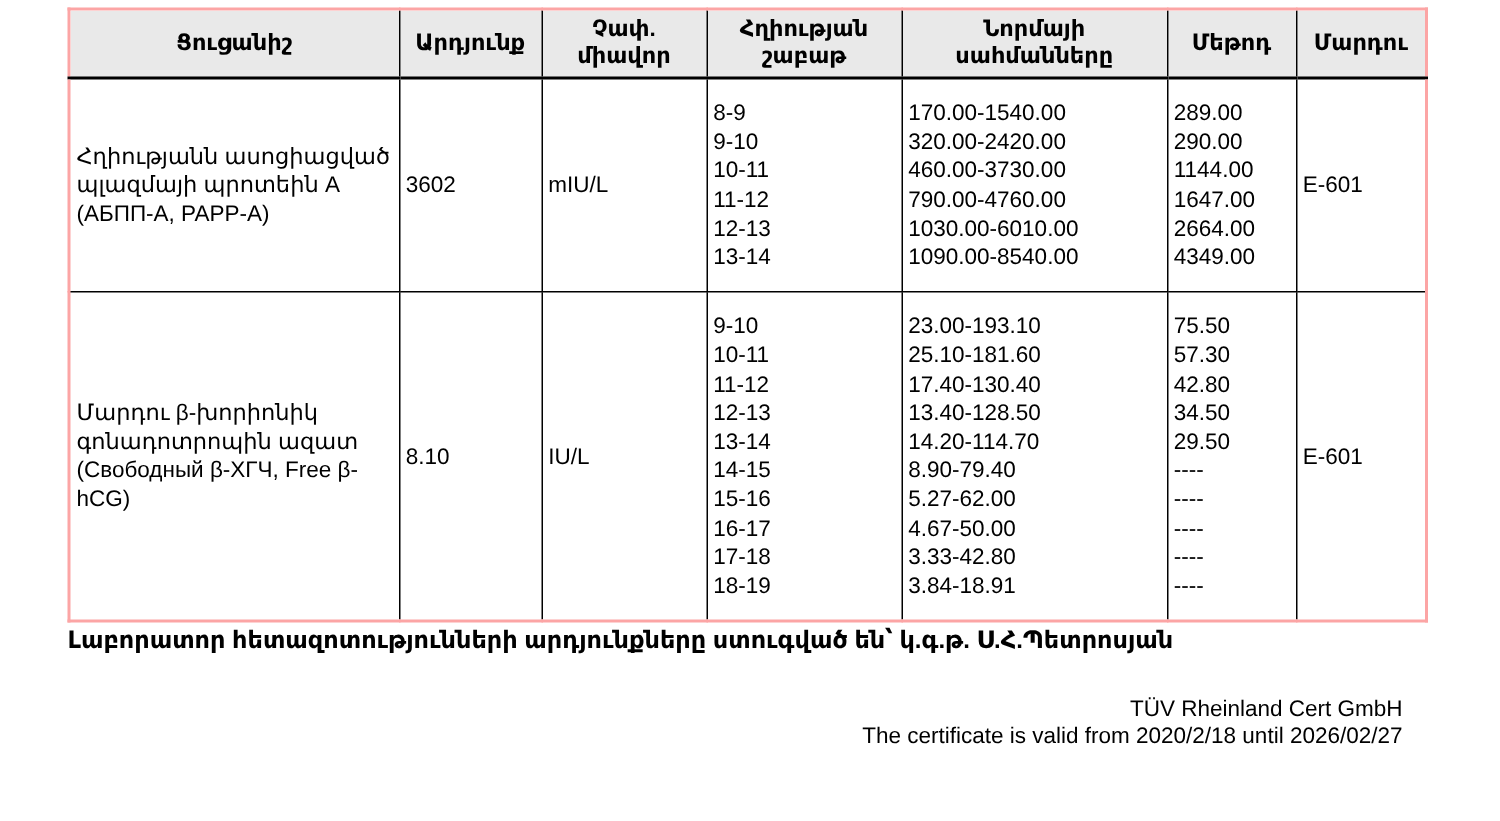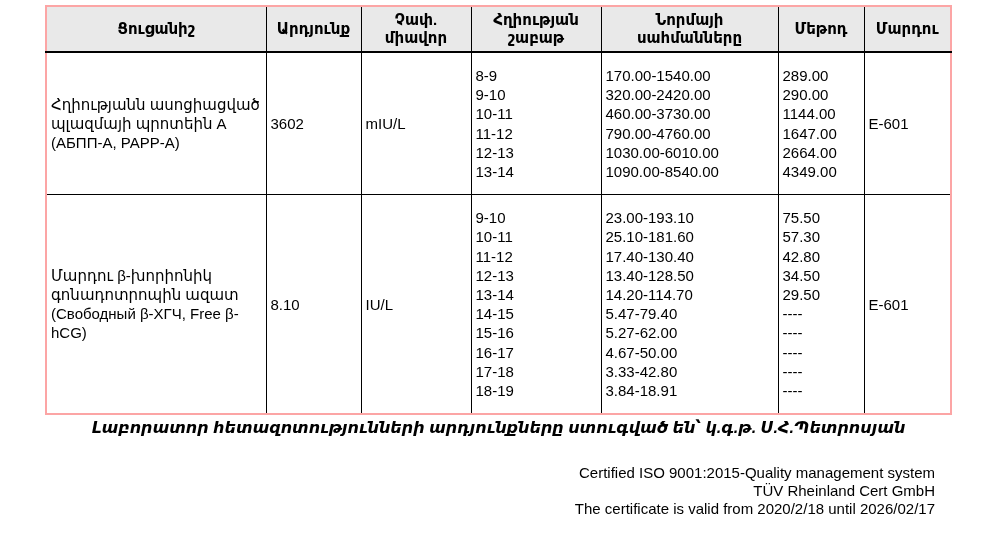--- a/index.html
+++ b/index.html
@@ -52,23 +52,22 @@
   }
   td.list-cell div {
     line-height: 19.2px;
     white-space: nowrap;
   }
   tr.row-1 { height: 112px; }
   tr.row-2 { height: 198px; }
   .footnote {
     width: 907px;
     margin: 3px 0 0 45px;
-    text-align: center;
+    text-align: left;
     font-weight: bold;
-    font-style: italic;
     font-size: 16px;
     line-height: 19px;
   }
   .certificate {
     margin: 27px 65px 0 0;
     text-align: right;
     font-size: 15px;
     line-height: 18px;
   }
 </style>
@@ -144,21 +143,21 @@
             <div>16-17</div>
             <div>17-18</div>
             <div>18-19</div>
           </td>
         <td class="list-cell">
             <div>23.00-193.10</div>
             <div>25.10-181.60</div>
             <div>17.40-130.40</div>
             <div>13.40-128.50</div>
             <div>14.20-114.70</div>
-            <div>5.47-79.40</div>
+            <div>8.90-79.40</div>
             <div>5.27-62.00</div>
             <div>4.67-50.00</div>
             <div>3.33-42.80</div>
             <div>3.84-18.91</div>
           </td>
         <td class="list-cell">
             <div>75.50</div>
             <div>57.30</div>
             <div>42.80</div>
             <div>34.50</div>
@@ -170,18 +169,17 @@
             <div>----</div>
           </td>
         <td class="center-cell">E-601</td>
       </tr>
     </tbody>
   </table>
 
   <div class="footnote">Լաբորատոր հետազոտությունների արդյունքները ստուգված են՝  կ.գ.թ.  Ս.Հ.Պետրոսյան</div>
 
   <div class="certificate">
-    <div>Certified ISO 9001:2015-Quality management system</div>
     <div>TÜV Rheinland Cert GmbH</div>
-    <div>The certificate is valid from 2020/2/18 until 2026/02/17</div>
+    <div>The certificate is valid from 2020/2/18 until 2026/02/27</div>
   </div>
 
 </div>
 
 </body></html>

